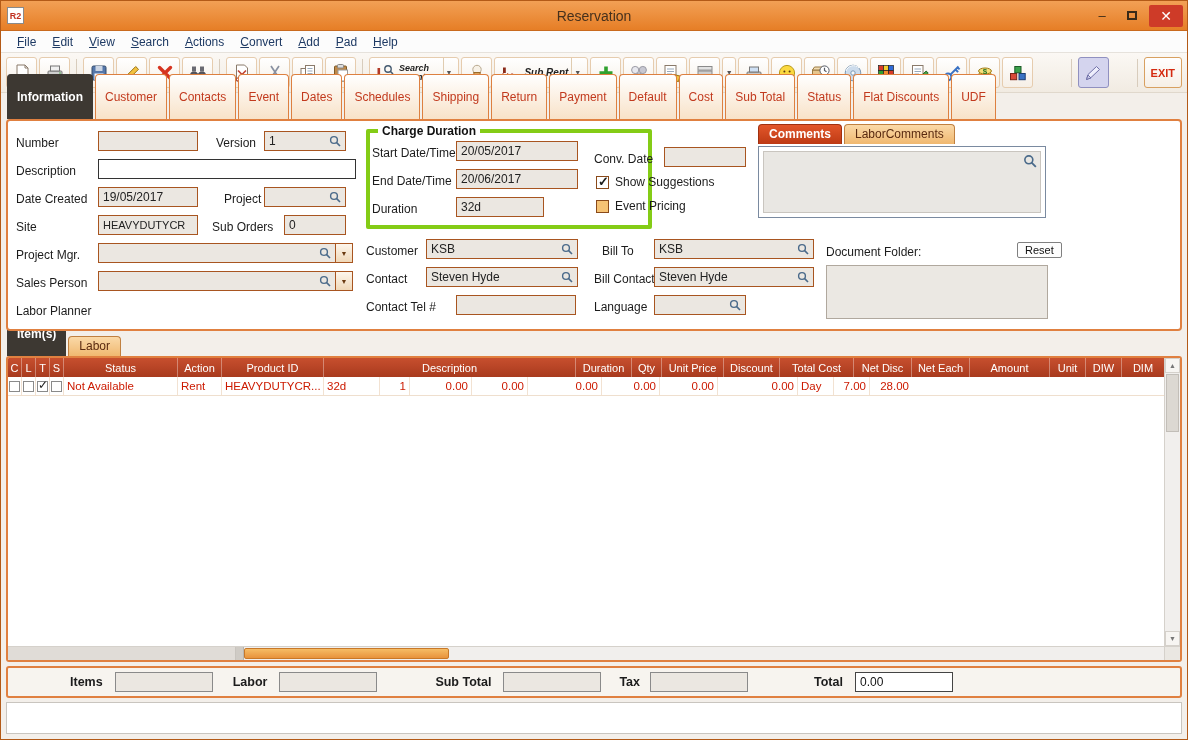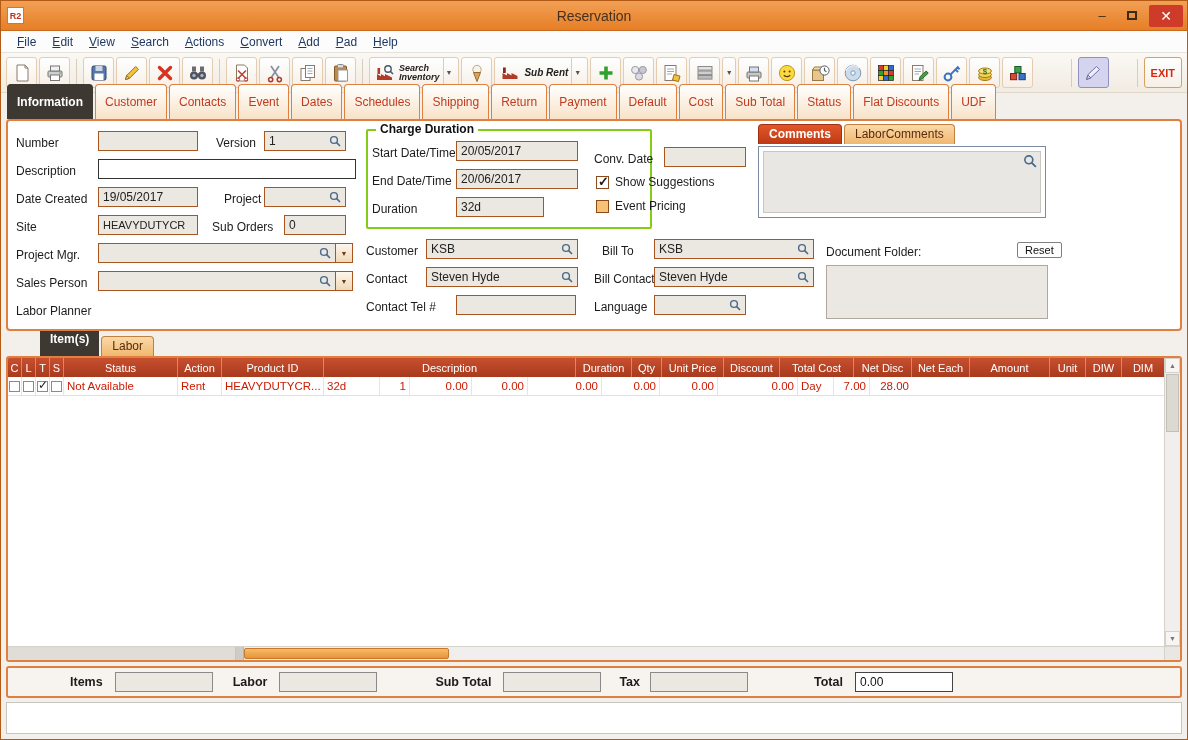--- a/index.html
+++ b/index.html
@@ -42,37 +42,37 @@
   .tb-text { font-size:9px; line-height:9px; font-weight:bold; font-style:italic; color:#222; text-align:left; }
   .tb-text1 { font-size:10px; font-weight:bold; font-style:italic; color:#222; }
   .pen-btn { background:#D4D4EE; border-color:#9090C0; }
   .exit-btn { color:#D42A10; font-weight:bold; font-size:11px; padding:0 6px; border-color:#D8A060; }
   .sp-auto { margin-left:auto; }
   .sp-exit { margin-left:26px; margin-right:4px; }
 
   
   .tabstrip { display:flex; align-items:flex-end; padding:4px 4px 0 6px; height:26px; gap:2px;
               background:#F3EFEA; flex:0 0 auto; }
-  .tab { padding:10px 9px; font-size:12px; color:#C23A1E; background:linear-gradient(#FFFFFF,#F8E2C8);
+  .tab { padding:15px 9px; font-size:12px; color:#C23A1E; background:linear-gradient(#FFFFFF,#F8E2C8);
          border:1px solid #DD8040; border-bottom:none; border-radius:4px 4px 0 0; cursor:pointer; white-space:nowrap;text-align:center; }
   .tab.selected { background:#3D3832; color:#fff; border-color:#3D3832; font-weight:bold; }
 
   
   .form-panel { margin:0 5px; height:212px; border:2px solid #E08040; border-radius:4px; background:#FFFFFF;
                 position:relative; flex:0 0 auto; }
   .lbl { position:absolute; height:20px; line-height:20px; font-size:12px; color:#1c1c1c; white-space:nowrap; }
   .inp { position:absolute; height:20px; border:1px solid #A85520; background:#fff; display:flex;
          align-items:center; padding:0 4px; font-size:12px; color:#222; overflow:hidden; white-space:nowrap; }
   .inp.dis { background:#EBE7E1; }
   .inp.dark { border:1px solid #333; }
   .mag { margin-left:auto; flex:0 0 auto; }
   .dd { position:absolute; width:17px; height:20px; border:1px solid #A85520; border-left:none;
         background:linear-gradient(#FDF6EC,#F0D8B8); display:flex; align-items:center; justify-content:center;
         font-size:7px; color:#6A3A10; cursor:pointer; }
-  .group { position:absolute; border:2px solid #84cc16; border-radius:2px; }
+  .group { position:absolute; border:4px solid #84cc16; border-radius:2px; }
   .group-title { position:absolute; top:-9px; left:8px; background:#fff; padding:0 4px; font-weight:bold;
                  font-size:12px; color:#111; white-space:nowrap; }
   .cbrow { position:absolute; display:flex; align-items:center; gap:6px; font-size:12px; color:#1c1c1c; cursor:pointer; }
   .cb { width:13px; height:13px; border:1px solid #8A4A1A; background:#fff; position:relative; flex:0 0 auto; }
   .cb.orange { background:#F6C374; }
   .cb.checked::after { content:"✓"; position:absolute; top:-3px; left:1px; font-size:13px; color:#1c1c1c; font-weight:bold; }
 
   .ctabs { position:absolute; left:750px; top:3px; display:flex; gap:2px; }
   .ctab { padding:2px 10px 3px; font-size:12px; border-radius:4px 4px 0 0; cursor:pointer; }
   .ctab.selected { background:linear-gradient(#E2562A,#BE3A14); color:#fff; font-weight:bold; border:1px solid #A03010; border-bottom:none; }
@@ -80,21 +80,21 @@
   .comments-box { position:absolute; left:750px; top:25px; width:288px; height:72px; border:1px solid #7A8AA0;
                   background:#fff; padding:4px; }
   .comments-inner { width:100%; height:100%; background:#E9E7E3; border:1px solid #C9C5BF; position:relative; }
   .comments-mag { position:absolute; top:2px; right:3px; }
   .reset-btn { position:absolute; left:1009px; top:121px; border:1px solid #808080; background:#FDFDFD;
                font-size:11px; padding:1px 7px; border-radius:2px; cursor:pointer; color:#111; }
   .doc-area { position:absolute; left:818px; top:144px; width:222px; height:54px; background:#EBE8E3;
               border:1px solid #B0A89E; }
 
   
-  .items-tabstrip { display:flex; align-items:flex-end; padding:4px 4px 0 6px; height:25px; gap:2px; flex:0 0 auto;margin-left:33px; }
+  .items-tabstrip { display:flex; align-items:flex-end; padding:4px 4px 0 6px; height:25px; gap:2px; flex:0 0 auto; }
   .items-panel { margin:0 5px; border:2px solid #E08040; border-radius:3px; background:#fff; position:relative;
                  height:306px; flex:0 0 auto; overflow:hidden; }
   .grid-area { position:absolute; left:0; top:0; right:16px; bottom:14px; overflow:hidden; }
   .grid-header { display:flex; height:19px; background:linear-gradient(#C74F2E,#A83A1E); color:#fff; }
   .gh { border-right:1px solid rgba(255,255,255,.35); display:flex; align-items:center; justify-content:center;
         font-size:11px; overflow:hidden; white-space:nowrap; flex:0 0 auto; }
   .grid-row { display:flex; height:19px; border-bottom:1px solid #EFDFCE; color:#CC1A00; font-size:11.5px;
               background:#fff; }
   .gc { border-right:1px solid #F2E2D2; display:flex; align-items:center; padding:0 3px; overflow:hidden;
         white-space:nowrap; flex:0 0 auto; }

